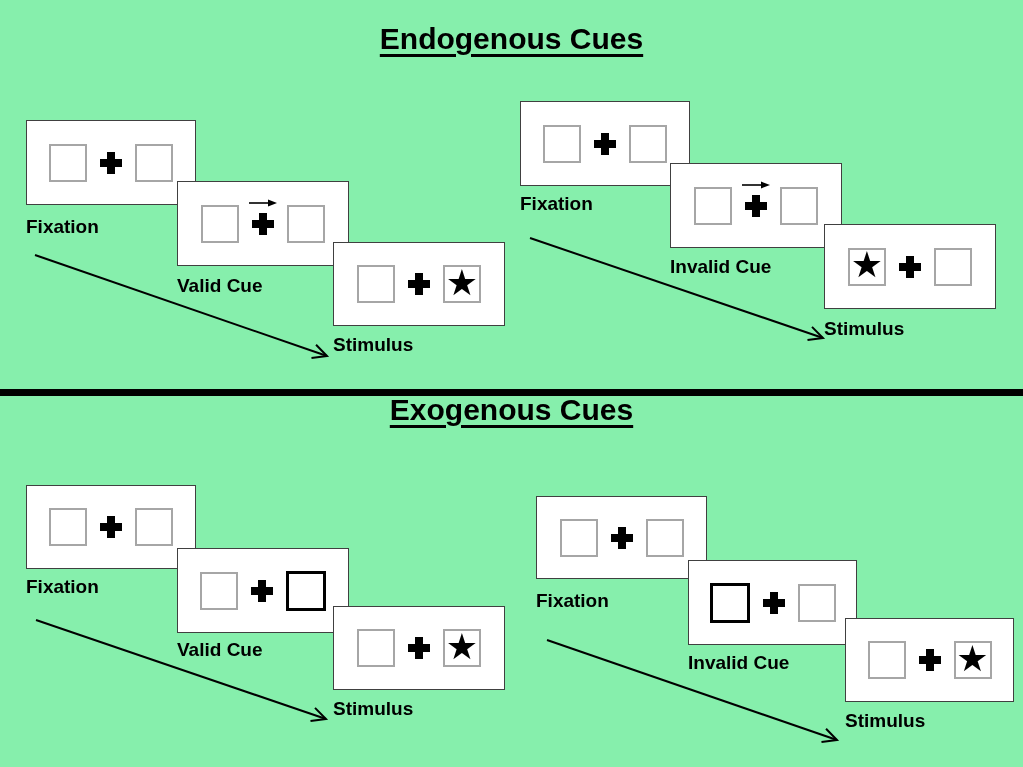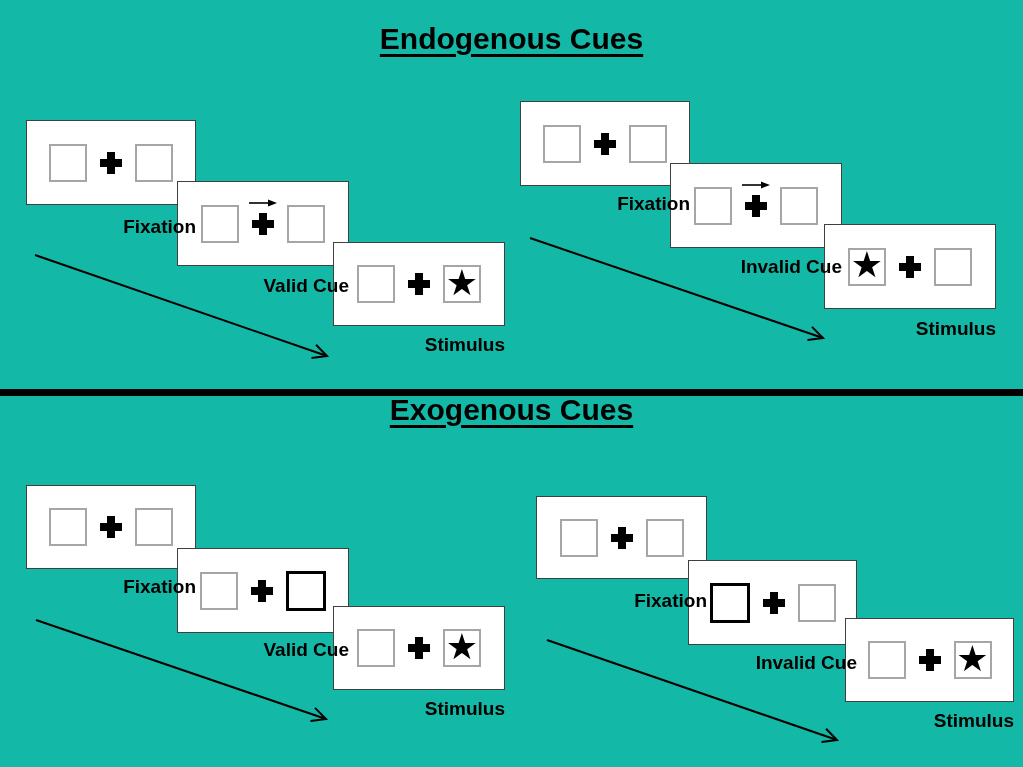--- a/index.html
+++ b/index.html
@@ -1,16 +1,16 @@
 <!DOCTYPE html>
 <html><head>
 <meta charset="utf-8">
 <style>
   html,body{margin:0;padding:0;background:#fff;}
-  .page{position:relative;width:1023px;height:767px;background:#14b8a6;
+  .page{position:relative;width:1023px;height:767px;background:#86efac;
         font-family:"Liberation Sans", sans-serif;overflow:hidden;}
 
   
   .sec-title{position:absolute;left:0;width:100%;text-align:center;color:#000;
              font-weight:bold;font-size:30px;text-decoration:underline;
              text-decoration-thickness:3px;text-underline-offset:5px;}
   .t-endo{top:22px;}
   .t-exo{top:393px;}
 
   
@@ -29,21 +29,21 @@
   .plus{position:absolute;left:0;top:0;width:22px;height:22px;}
   .plus::before{content:"";position:absolute;left:0;top:7px;width:22px;height:8px;background:#000;}
   .plus::after{content:"";position:absolute;left:7px;top:0;width:8px;height:22px;background:#000;}
 
   .cue-arrow{position:absolute;left:50%;transform:translateX(-50%);top:-17px;}
 
   .star{font-family:"DejaVu Sans", sans-serif;font-size:36px;line-height:34px;color:#000;
         display:block;margin-top:-3px;}
 
   
-  .label{position:absolute;text-align:right;font-weight:bold;font-size:19px;color:#000;z-index:4;}
+  .label{position:absolute;text-align:left;font-weight:bold;font-size:19px;color:#000;z-index:4;}
 
   
   .p-tlf{left:26px;top:120px;width:170px;height:85px}
   .p-tlc{left:177px;top:181px;width:172px;height:85px}
   .p-tls{left:333px;top:242px;width:172px;height:84px}
   .p-trf{left:520px;top:101px;width:170px;height:85px}
   .p-trc{left:670px;top:163px;width:172px;height:85px}
   .p-trs{left:824px;top:224px;width:172px;height:85px}
   .p-blf{left:26px;top:485px;width:170px;height:84px}
   .p-blc{left:177px;top:548px;width:172px;height:85px}

